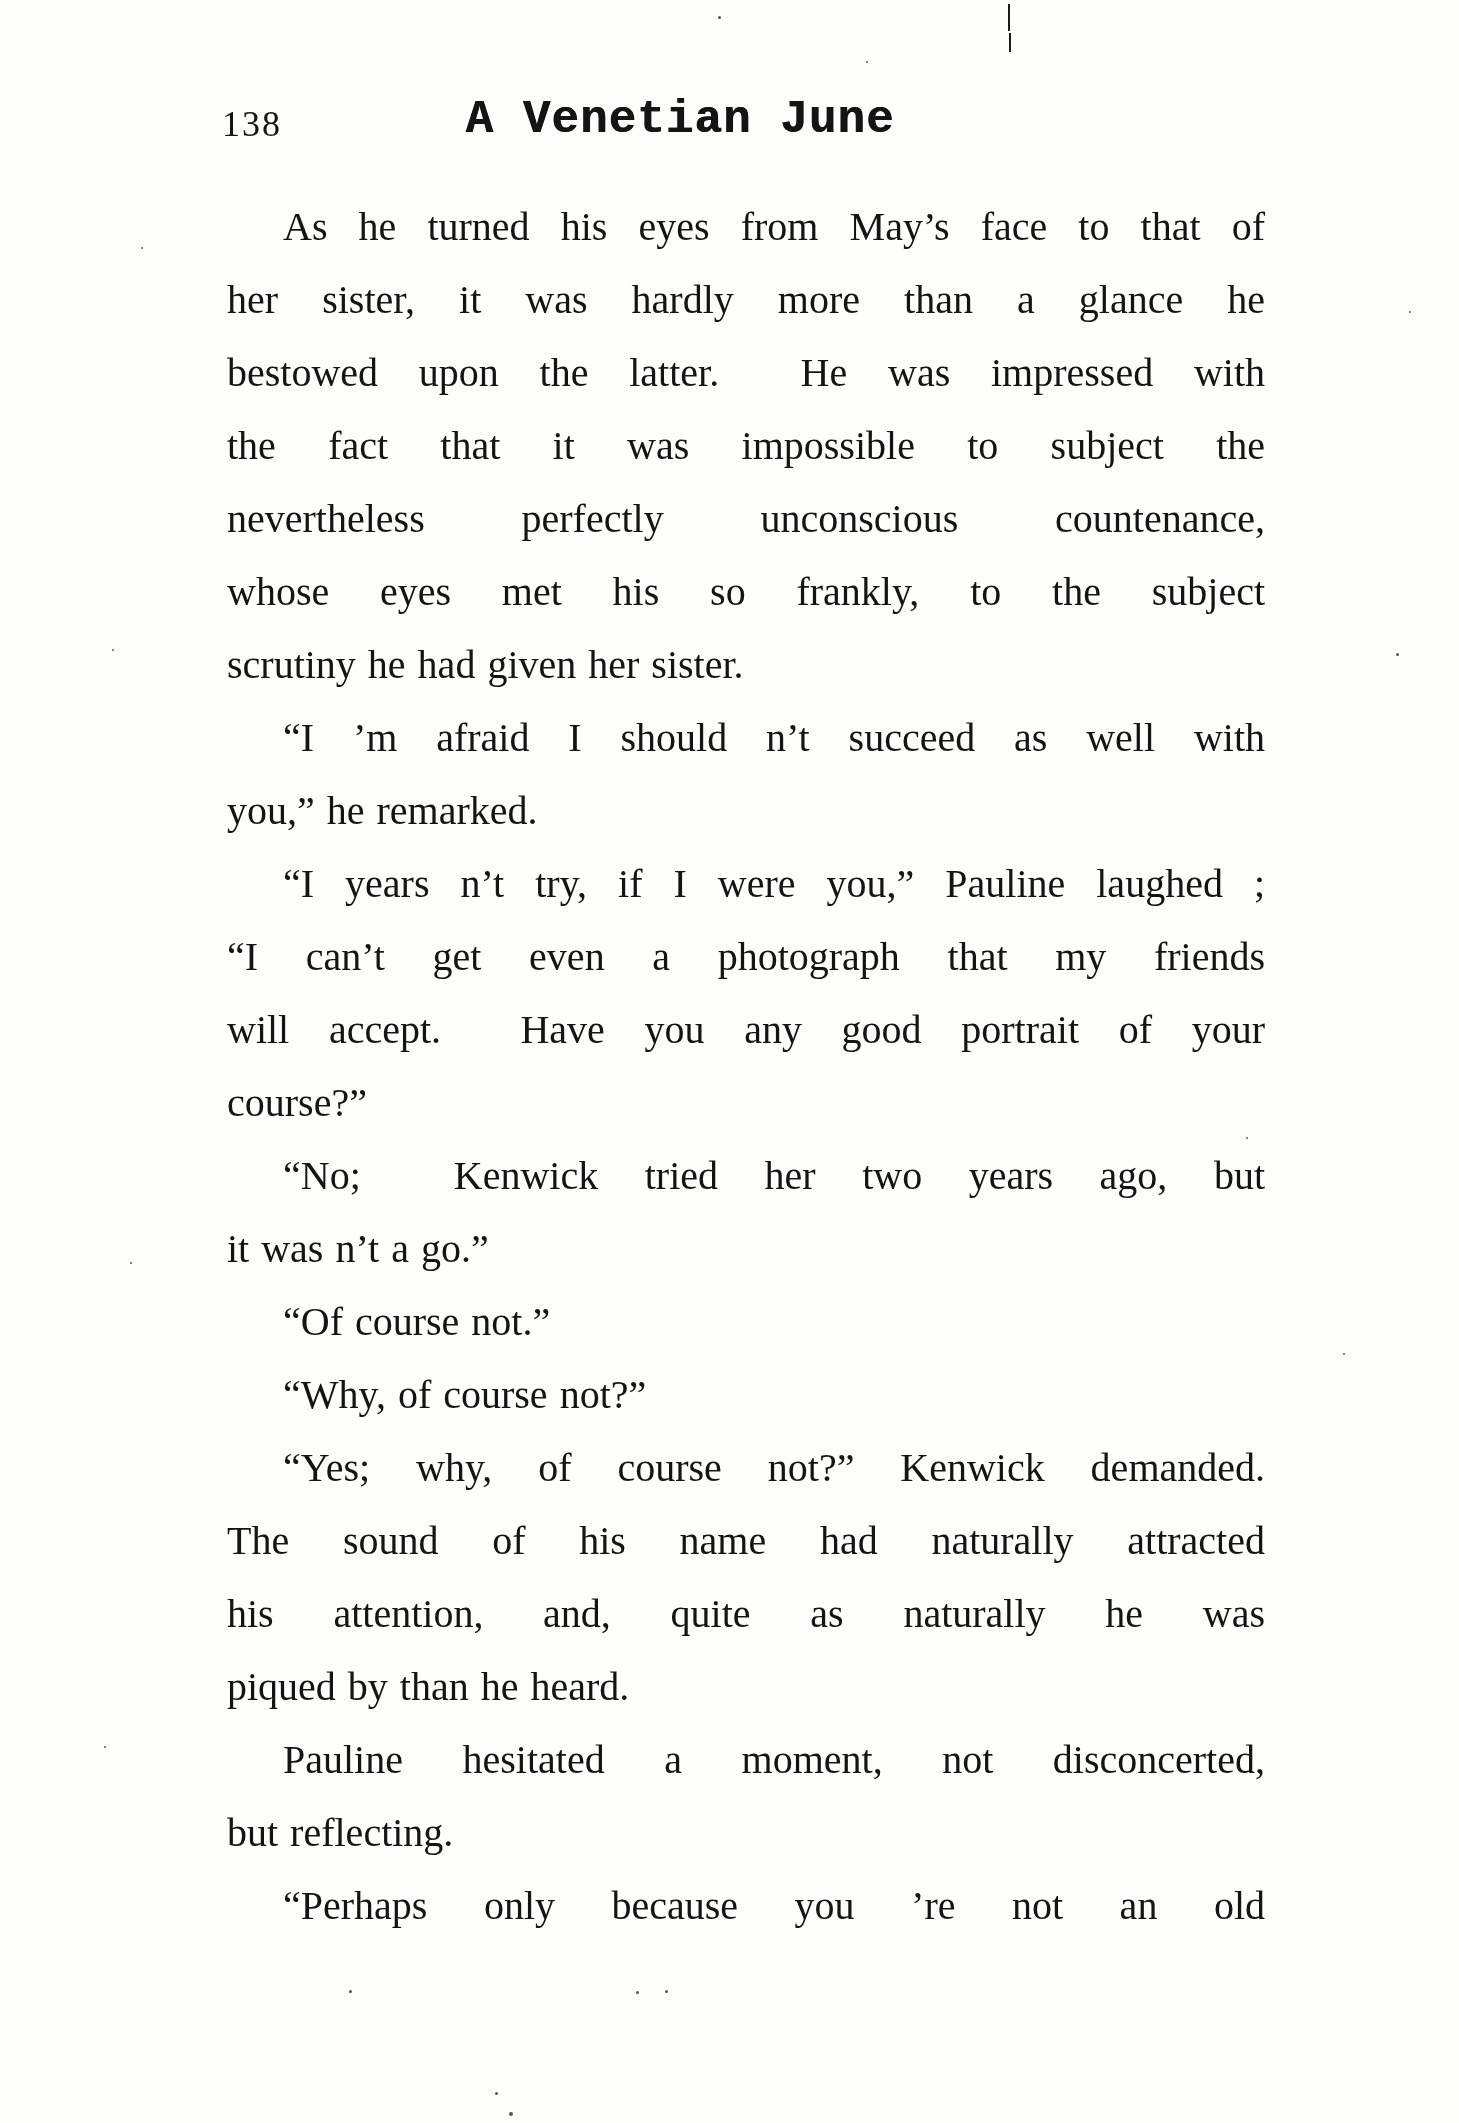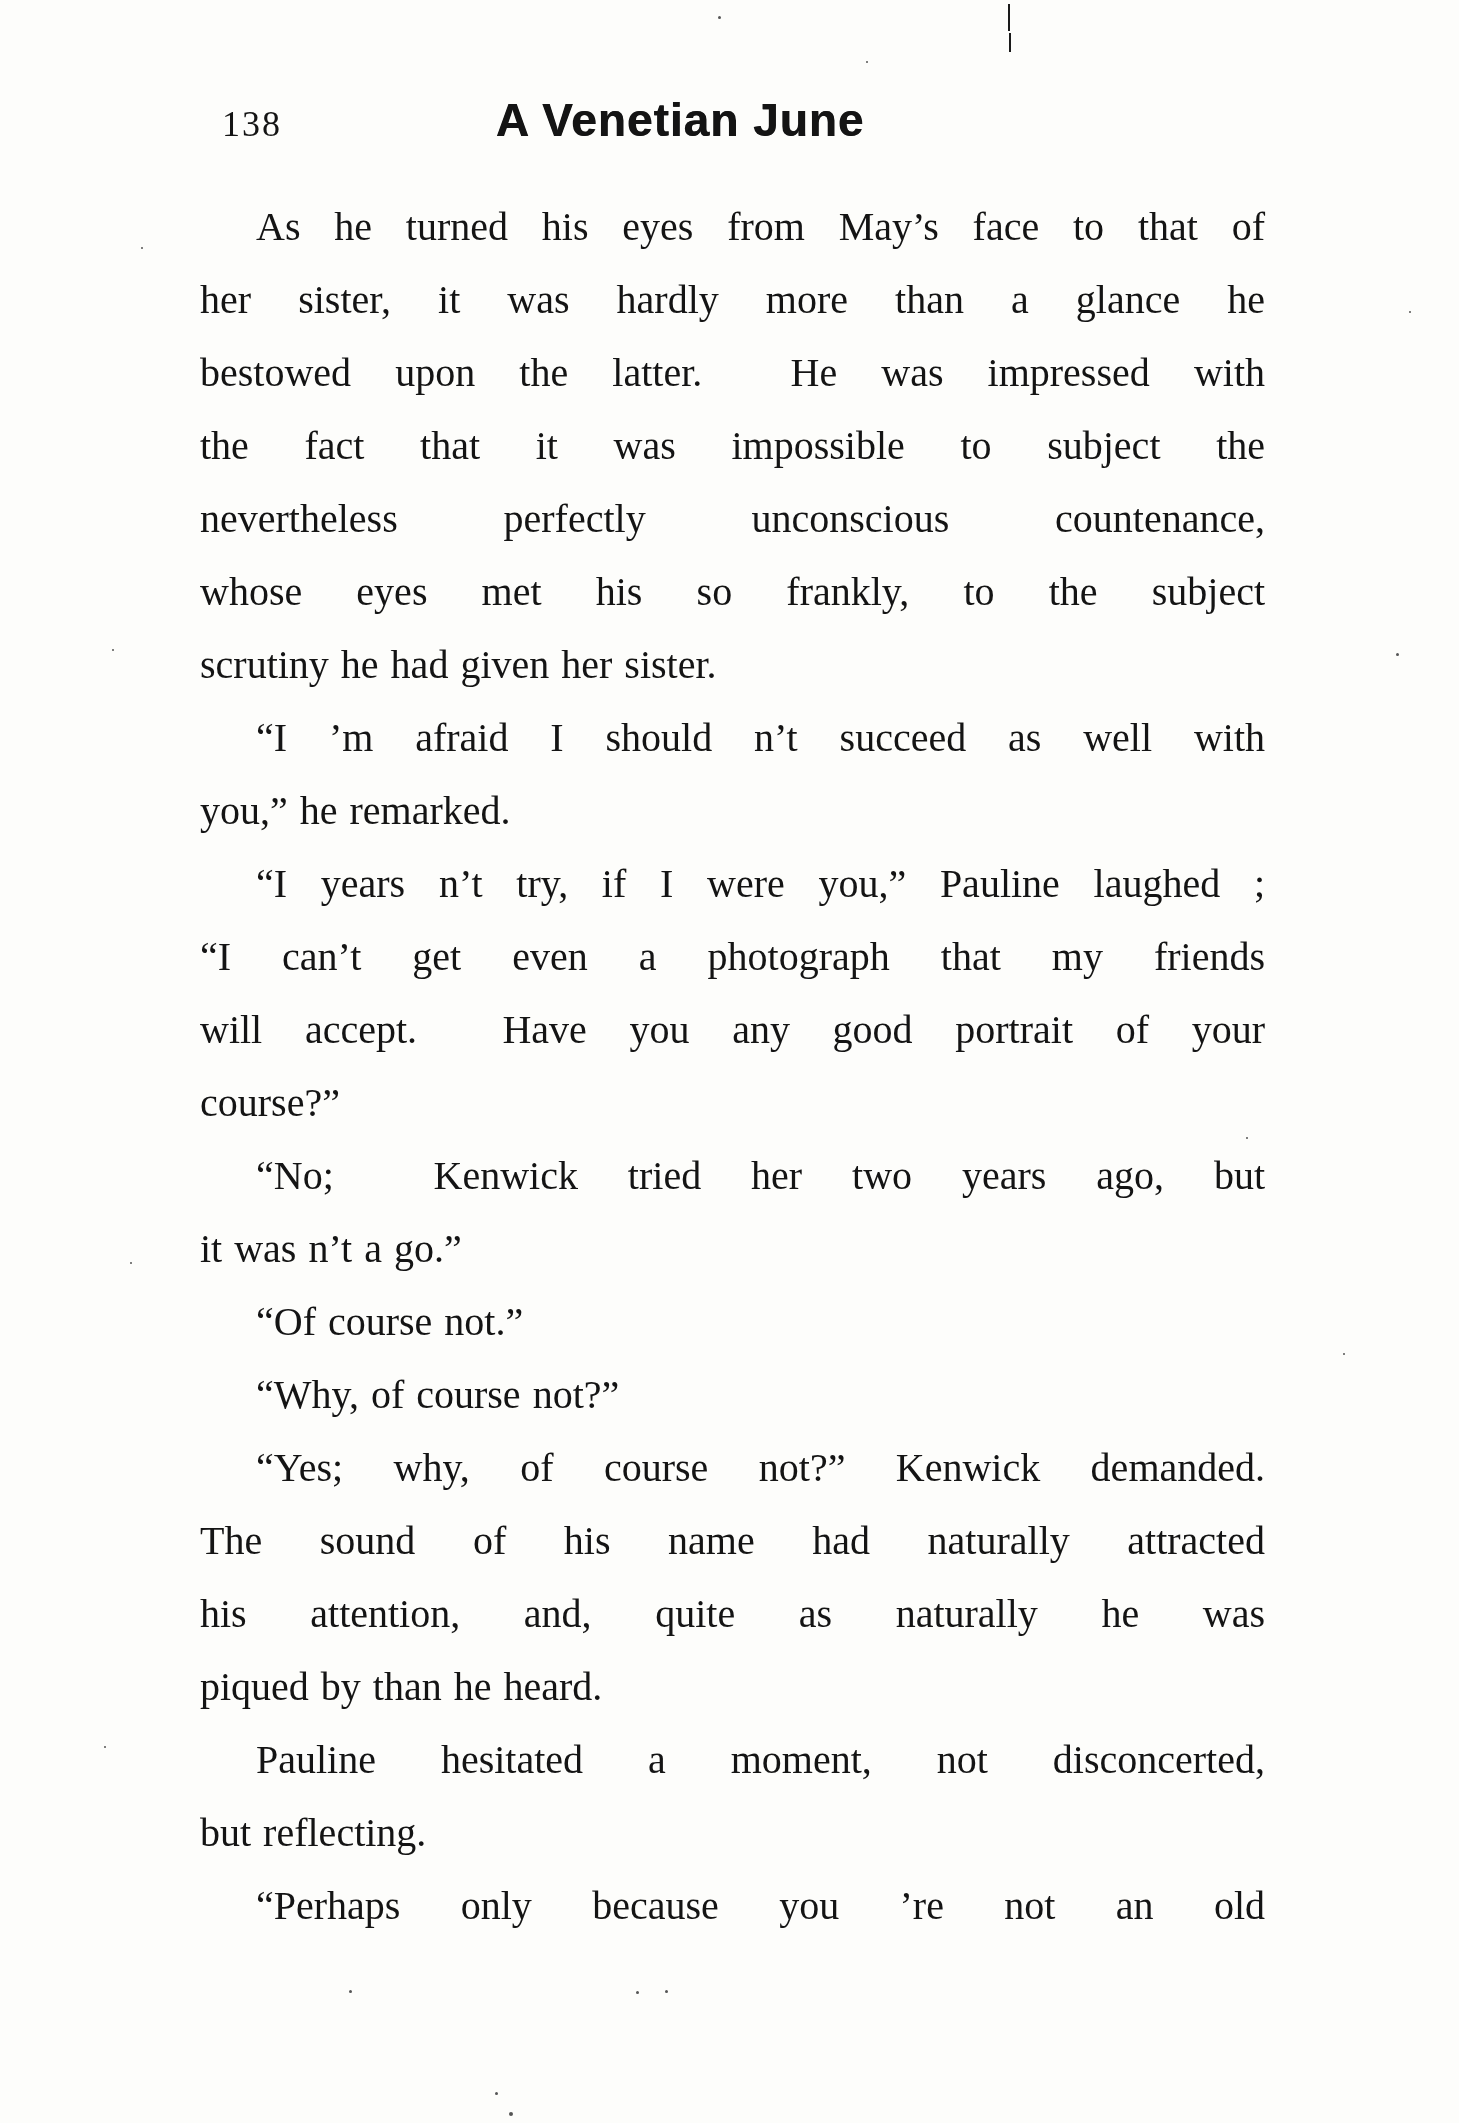--- a/index.html
+++ b/index.html
@@ -27,41 +27,42 @@
     line-height: 44px;
     letter-spacing: 2px;
     font-family: "Liberation Serif", serif;
   }
   .header-title {
     position: absolute;
     left: 680px;
     top: 94px;
     transform: translateX(-50%);
     white-space: nowrap;
-    font-family: Liberation Sans, sans-serif;
+    font-family: Liberation Mono, monospace;
     font-weight: bold;
     font-size: 46px;
     line-height: 52px;
     letter-spacing: 1px;
     text-shadow: 0.6px 0 0 currentColor;
   }
   .text-block {
     position: absolute;
     top: 190px;
     left: 200px;
     width: 1065px;
   }
   .line {
     height: 73px;
     line-height: 73px;
     font-size: 40px;
     white-space: pre-wrap;
     text-align: justify;
     text-align-last: justify;
     word-spacing: 2px;
+    margin-left: 27px;
   }
   .line.indent {
     padding-left: 56px;
   }
   .line.last {
     text-align-last: left;
   }
   .artifact-vline {
     position: absolute;
     background: #1a1a1a;

